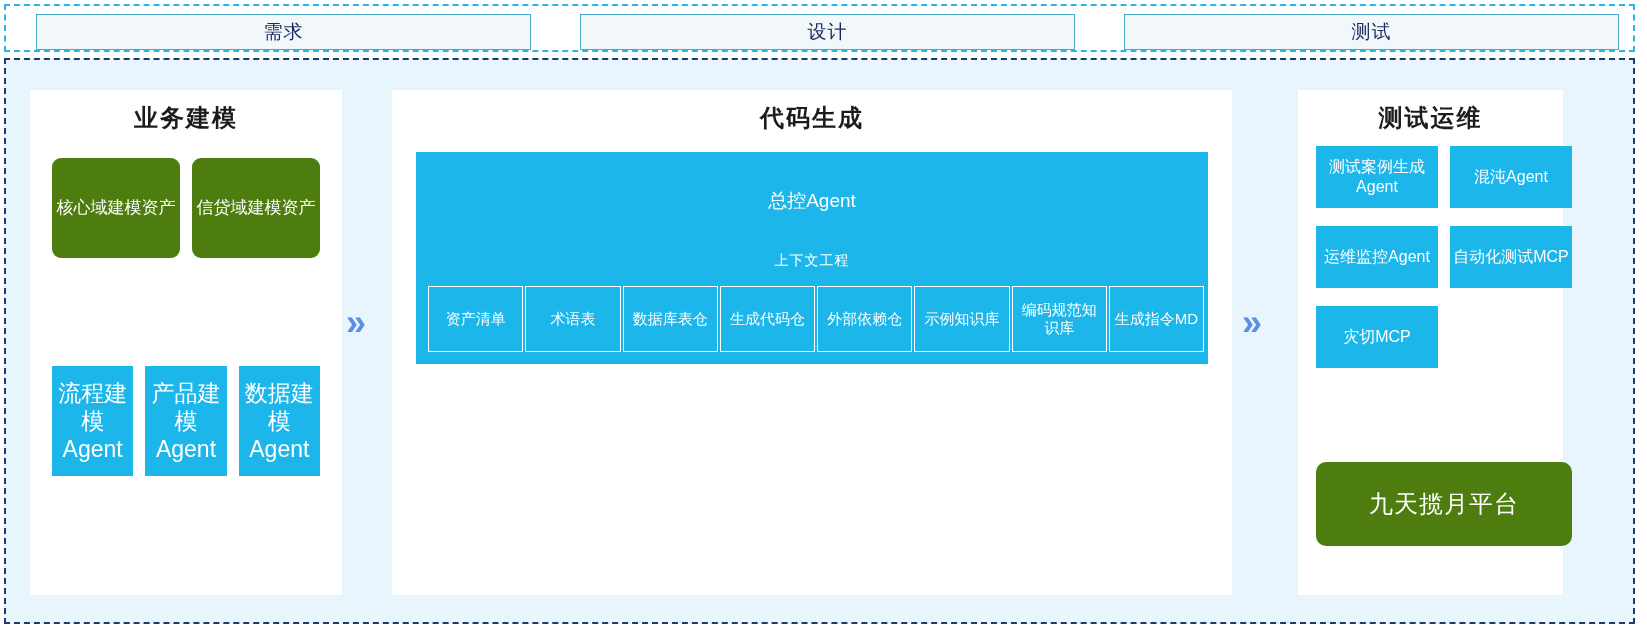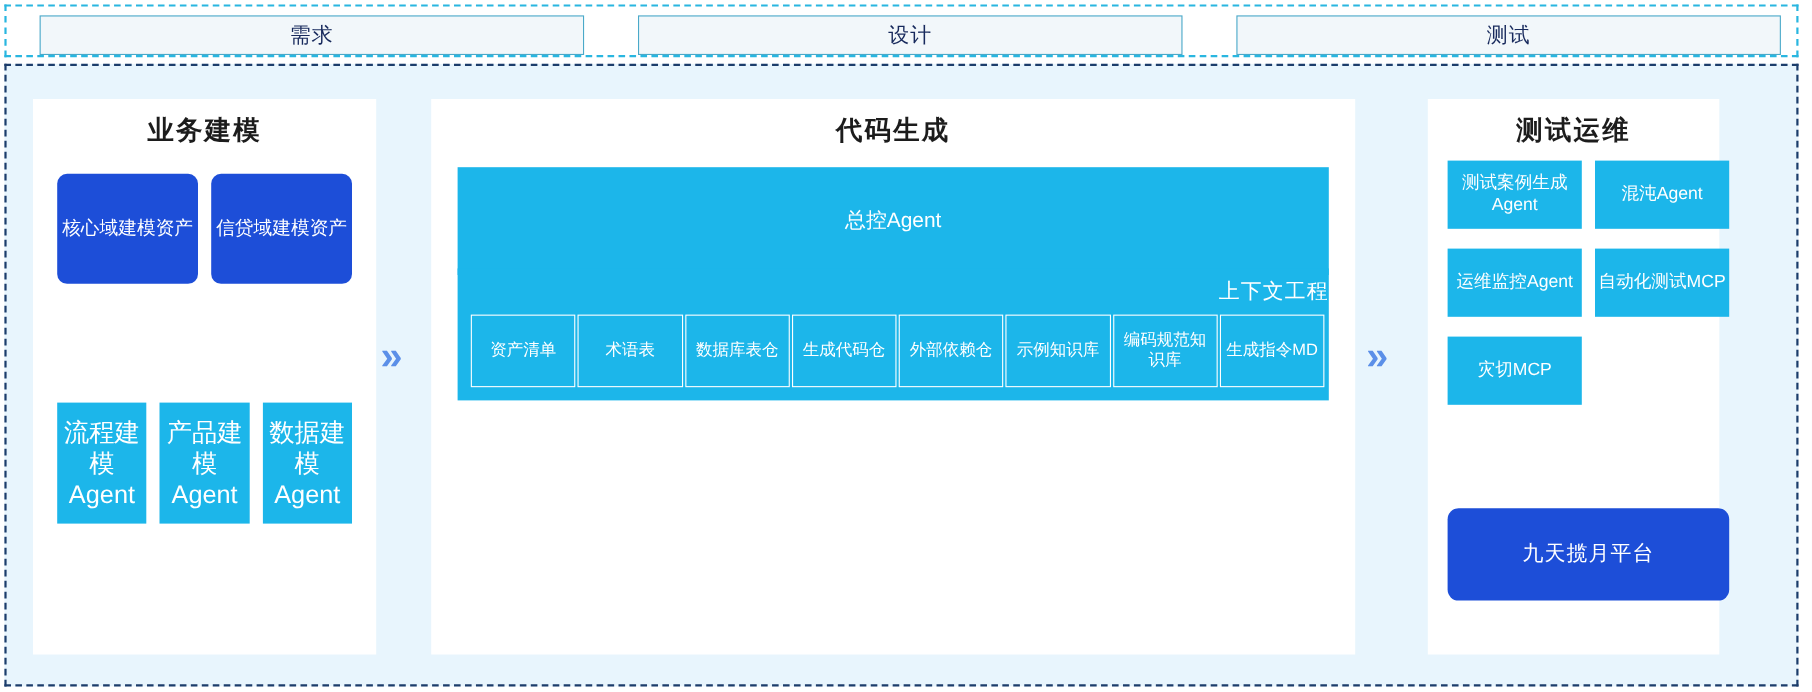--- a/index.html
+++ b/index.html
@@ -95,21 +95,21 @@
   .tile {
     display: flex;
     align-items: center;
     justify-content: center;
     text-align: center;
     color: #ffffff;
     box-sizing: border-box;
     line-height: 1.22;
   }
   .tile-blue  { background: #1cb6ea; }
-  .tile-navy  { background: #1d4ed8; }
+  .tile-navy  { background: #4d7c0f; }
 
   
   #asset-row {
     position: absolute;
     left: 22px; top: 68px;
     width: 268px; height: 100px;
     display: flex; gap: 12px;
   }
   #asset-row .tile {
     flex: 1 1 0;
@@ -136,23 +136,23 @@
   }
   #context-block {
     position: absolute;
     left: 24px; top: 154px;
     width: 792px; height: 120px;
     background: #1cb6ea;
     box-sizing: border-box;
     padding-top: 8px;
   }
   #context-title {
-    text-align: right;
+    text-align: center;
     color: #ffffff;
-    font-size: 19px;
+    font-size: 14px;
     letter-spacing: 1px;
   }
   #context-items {
     position: absolute;
     left: 12px; top: 42px; right: 4px;
     height: 66px;
     display: flex;
     gap: 2px;
   }
   #context-items .ctx-item {
@@ -189,21 +189,21 @@
     grid-template-columns: 1fr 1fr;
     grid-auto-rows: 62px;
     gap: 18px 12px;
   }
   #test-grid .tile { font-size: 16px; }
   #platform-box {
     position: absolute;
     left: 18px; top: 372px;
     width: 256px; height: 84px;
     border-radius: 10px;
-    font-size: 19px;
+    font-size: 24px;
     letter-spacing: 1px;
   }
 </style>
 </head>
 <body>
 
 <div id="phase-strip">
   <div id="phase-row">
     <div class="phase-box">
       <span>需求</span>

